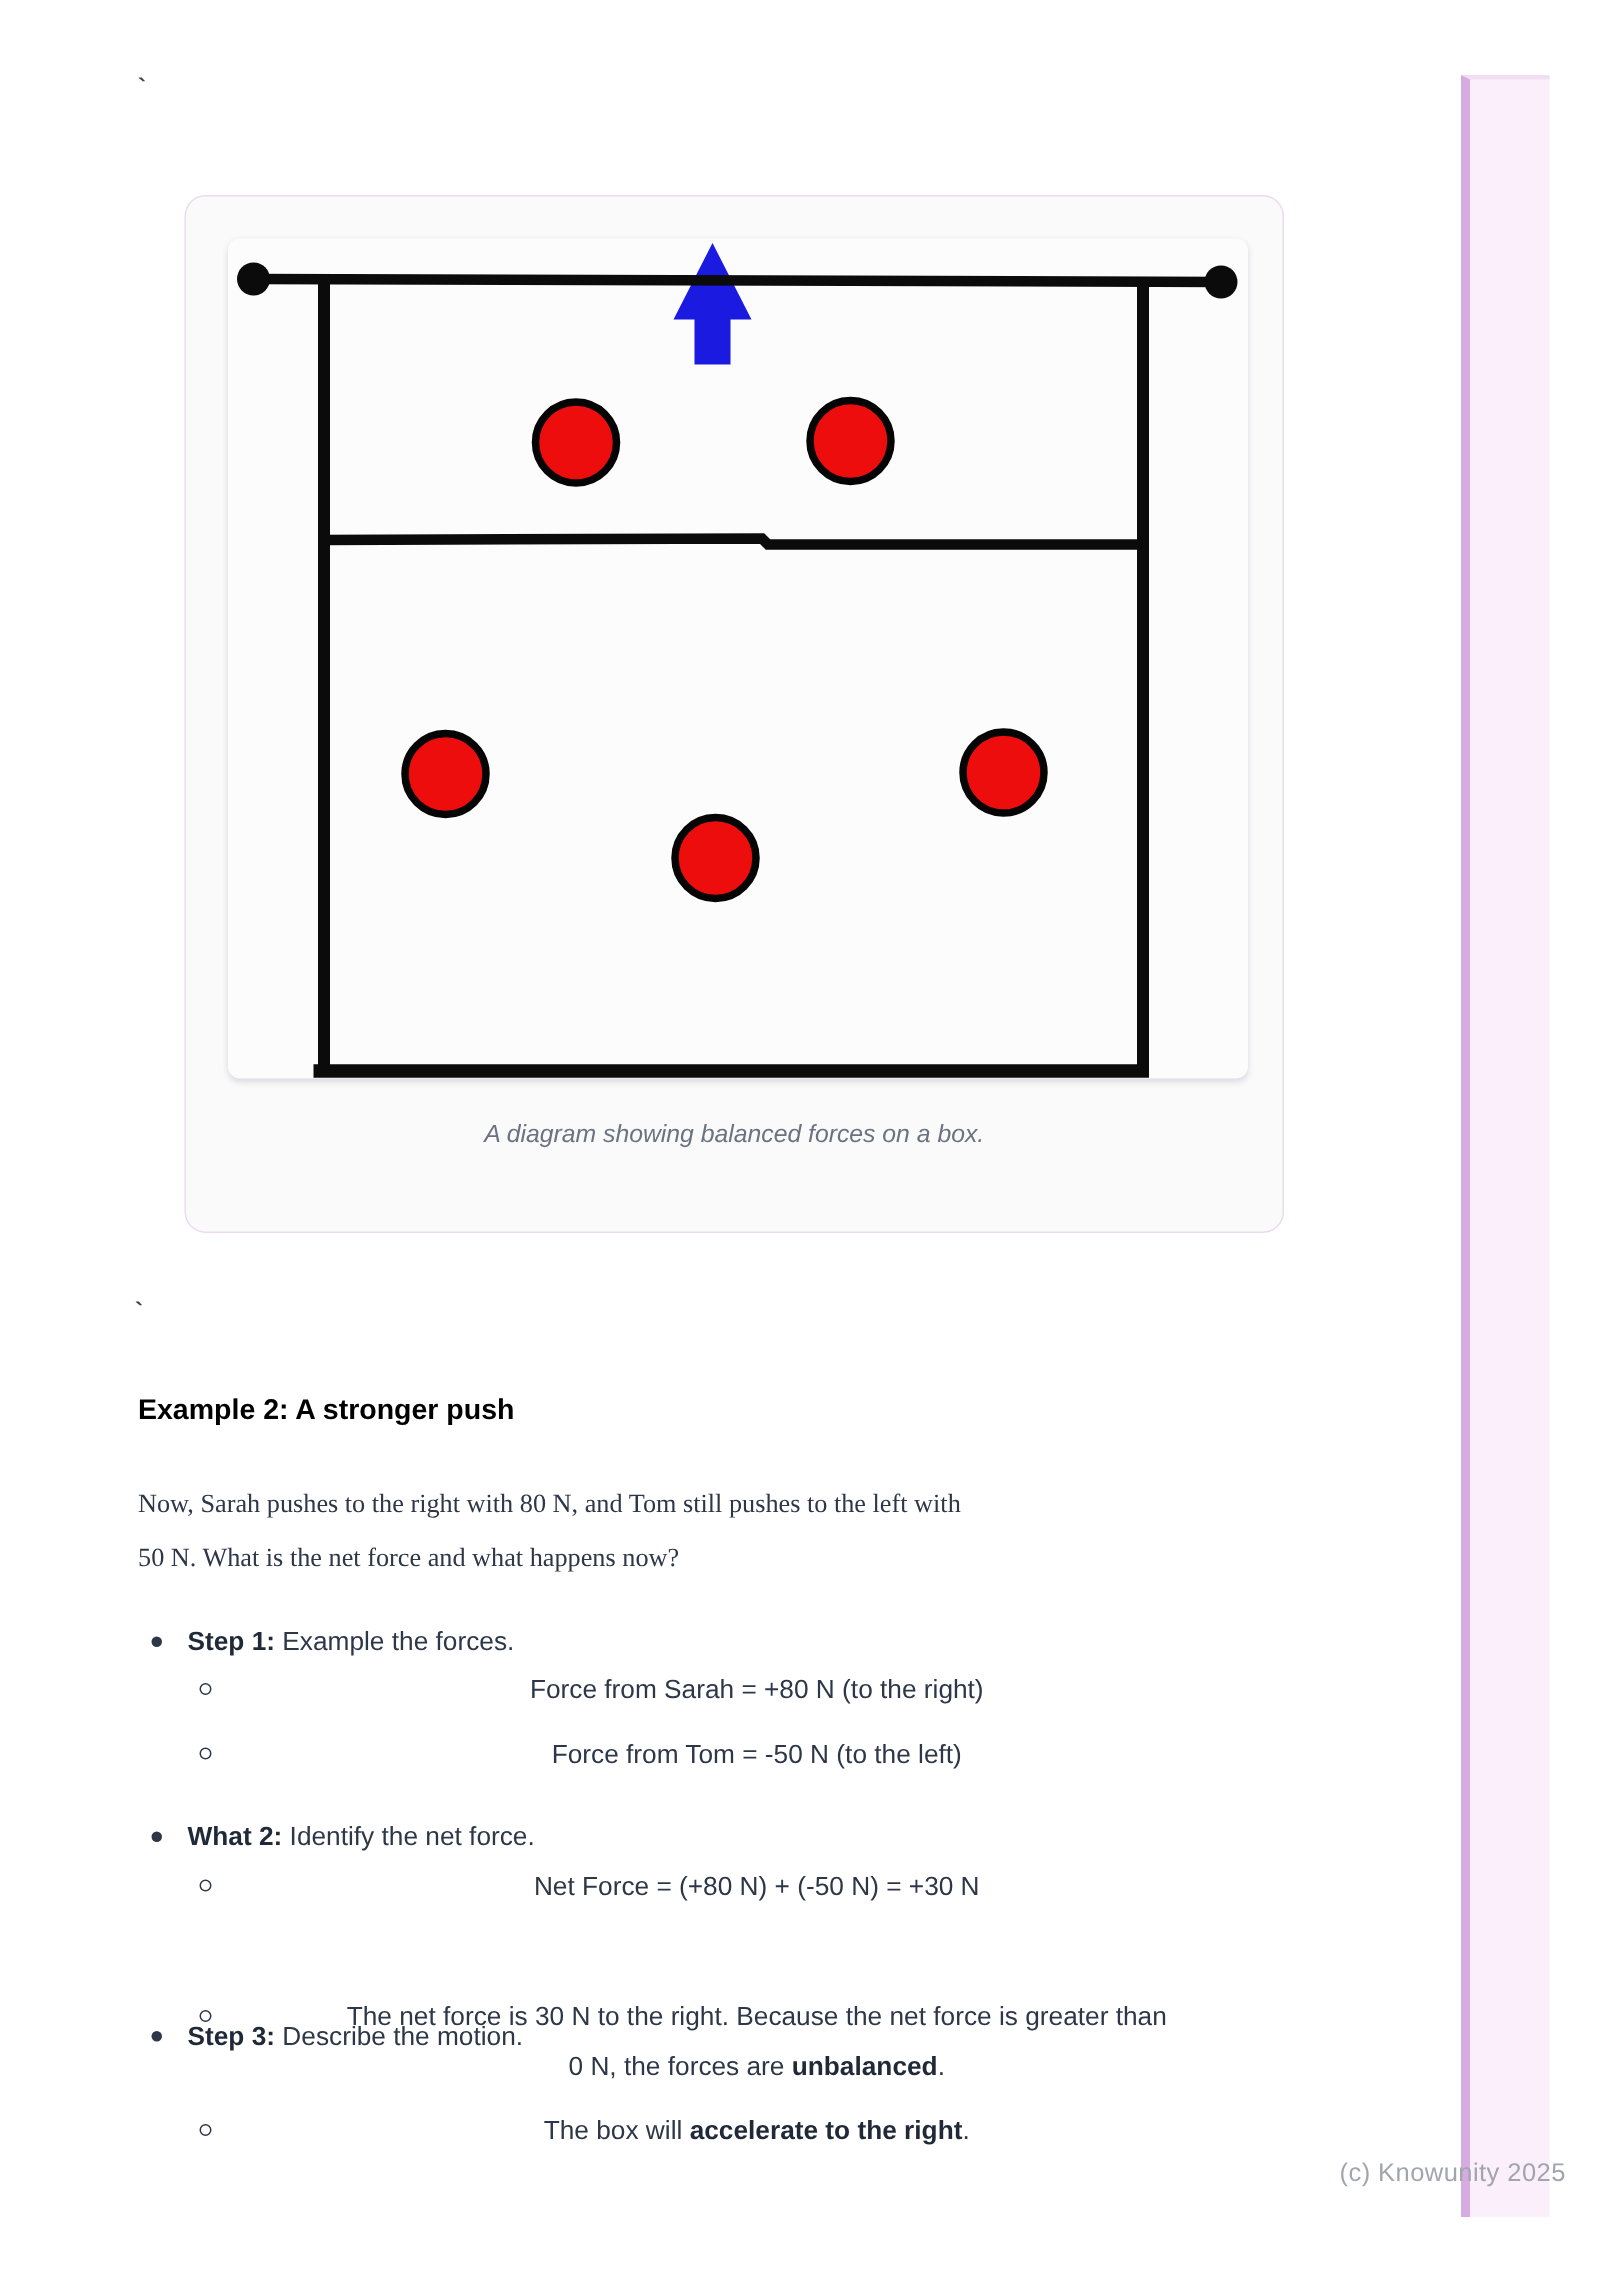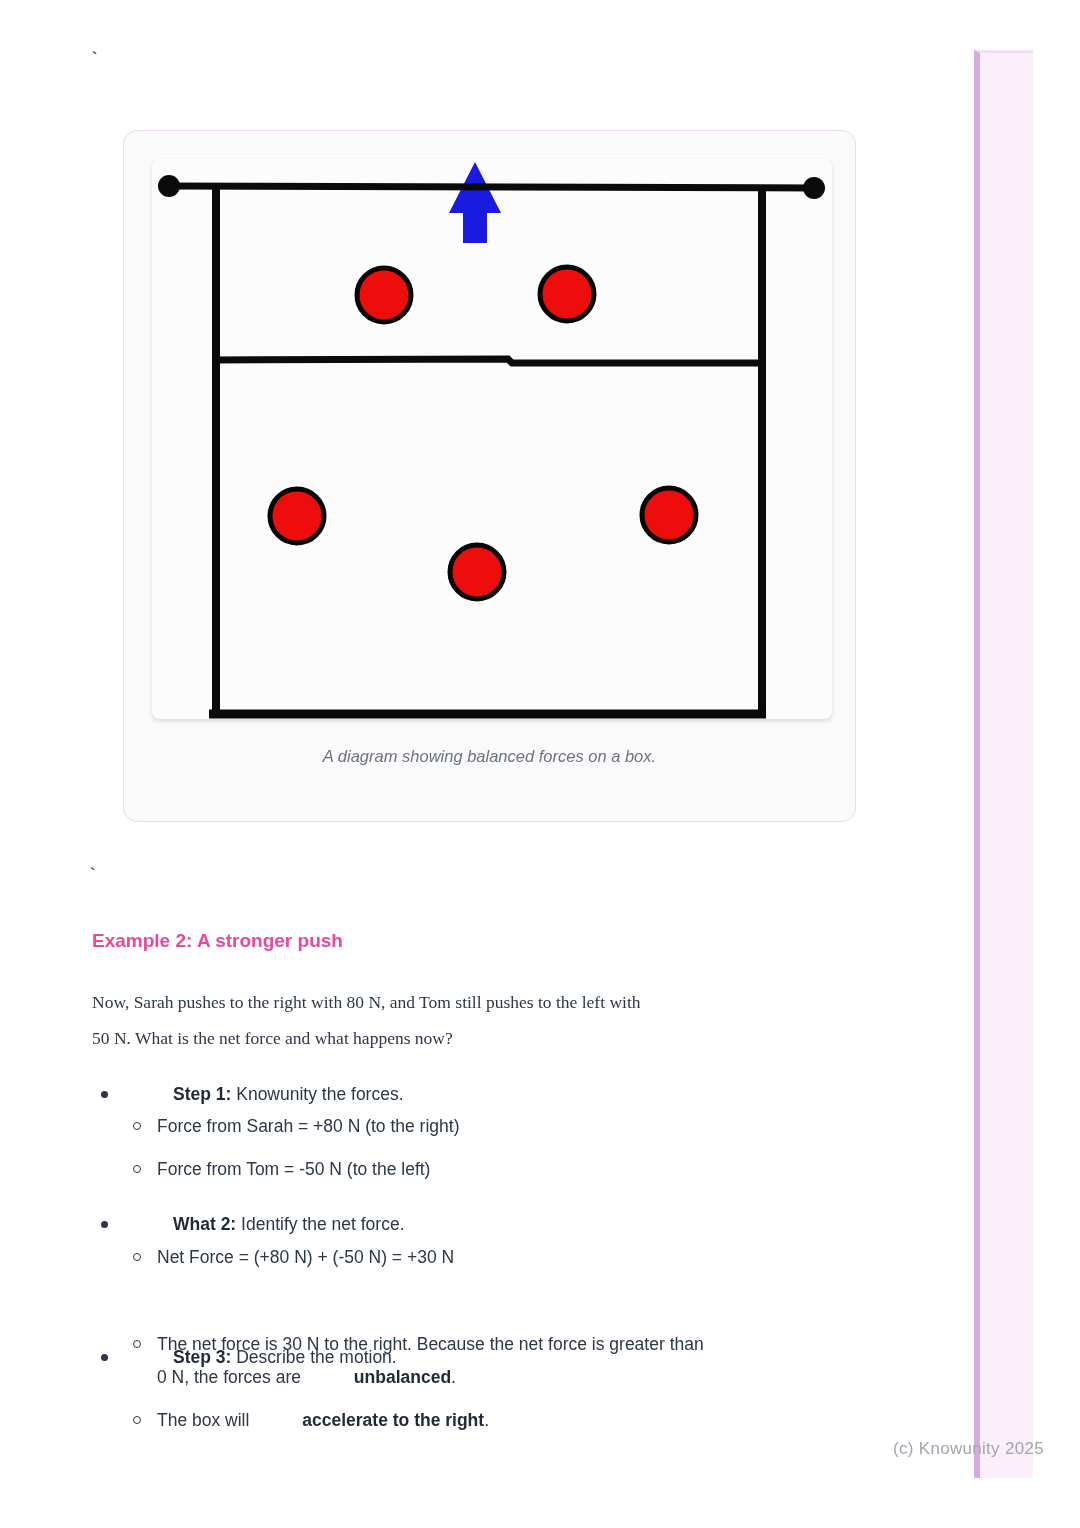--- a/index.html
+++ b/index.html
@@ -49,44 +49,44 @@
     font-size:16.5px;
     color:#6b7280;
   }
 
   
   .heading {
     position:absolute;
     left:92px; top:930px;
     font-size:19px;
     font-weight:700;
-    color:#ec4899;
+    color:#000000;
   }
   .intro {
     position:absolute;
     left:92px; top:984px;
     width:760px;
     font-size:17.5px;
     line-height:36px;
     white-space:pre-line;
     color:#2d3748;
     font-family:Liberation Serif, serif;
   }
   .row {
     position:absolute;
     left:92px;
     width:760px;
     font-size:17.5px;
     line-height:33px;
     white-space:pre-line;
     color:#2d3748;
   }
-  .row strong { font-weight:700; color:#1f2937;margin-left:48px; }
+  .row strong { font-weight:700; color:#1f2937; }
   .l1 { padding-left:33px; }
-  .l2 { padding-left:65px; }
+  .l2 { padding-left:65px;text-align:center; }
   .disc {
     position:absolute;
     left:9px; top:13px;
     width:7px; height:7px;
     border-radius:50%;
     background:#2d3748;
   }
   .ring {
     position:absolute;
     left:41px; top:12px;
@@ -142,21 +142,21 @@
   <div class="caption">A diagram showing balanced forces on a box.</div>
 </section>
 
 <span class="tick tick-mid">`</span>
 
 <h2 class="heading">Example 2: A stronger push</h2>
 
 <p class="intro">Now, Sarah pushes to the right with 80 N, and Tom still pushes to the left with
 50 N. What is the net force and what happens now?</p>
 
-<div class="row l1" style="top:1078px"><span class="disc"></span><strong>Step 1:</strong><span> Knowunity the forces.</span></div>
+<div class="row l1" style="top:1078px"><span class="disc"></span><strong>Step 1:</strong><span> Example the forces.</span></div>
 <div class="row l2" style="top:1110px"><span class="ring"></span><span>Force from Sarah = +80 N (to the right)</span><strong></strong><span></span></div>
 <div class="row l2" style="top:1153px"><span class="ring"></span><span>Force from Tom = -50 N (to the left)</span><strong></strong><span></span></div>
 
 <div class="row l1" style="top:1208px"><span class="disc"></span><strong>What 2:</strong><span> Identify the net force.</span></div>
 <div class="row l2" style="top:1241px"><span class="ring"></span><span>Net Force = (+80 N) + (-50 N) = +30 N</span><strong></strong><span></span></div>
 
 <div class="row l1" style="top:1341px"><span class="disc"></span><strong>Step 3:</strong><span> Describe the motion.</span></div>
 <div class="row l2" style="top:1328px"><span class="ring"></span><span>The net force is 30 N to the right. Because the net force is greater than
 0 N, the forces are </span><strong>unbalanced</strong><span>.</span></div>
 <div class="row l2" style="top:1404px"><span class="ring"></span><span>The box will </span><strong>accelerate to the right</strong><span>.</span></div>

